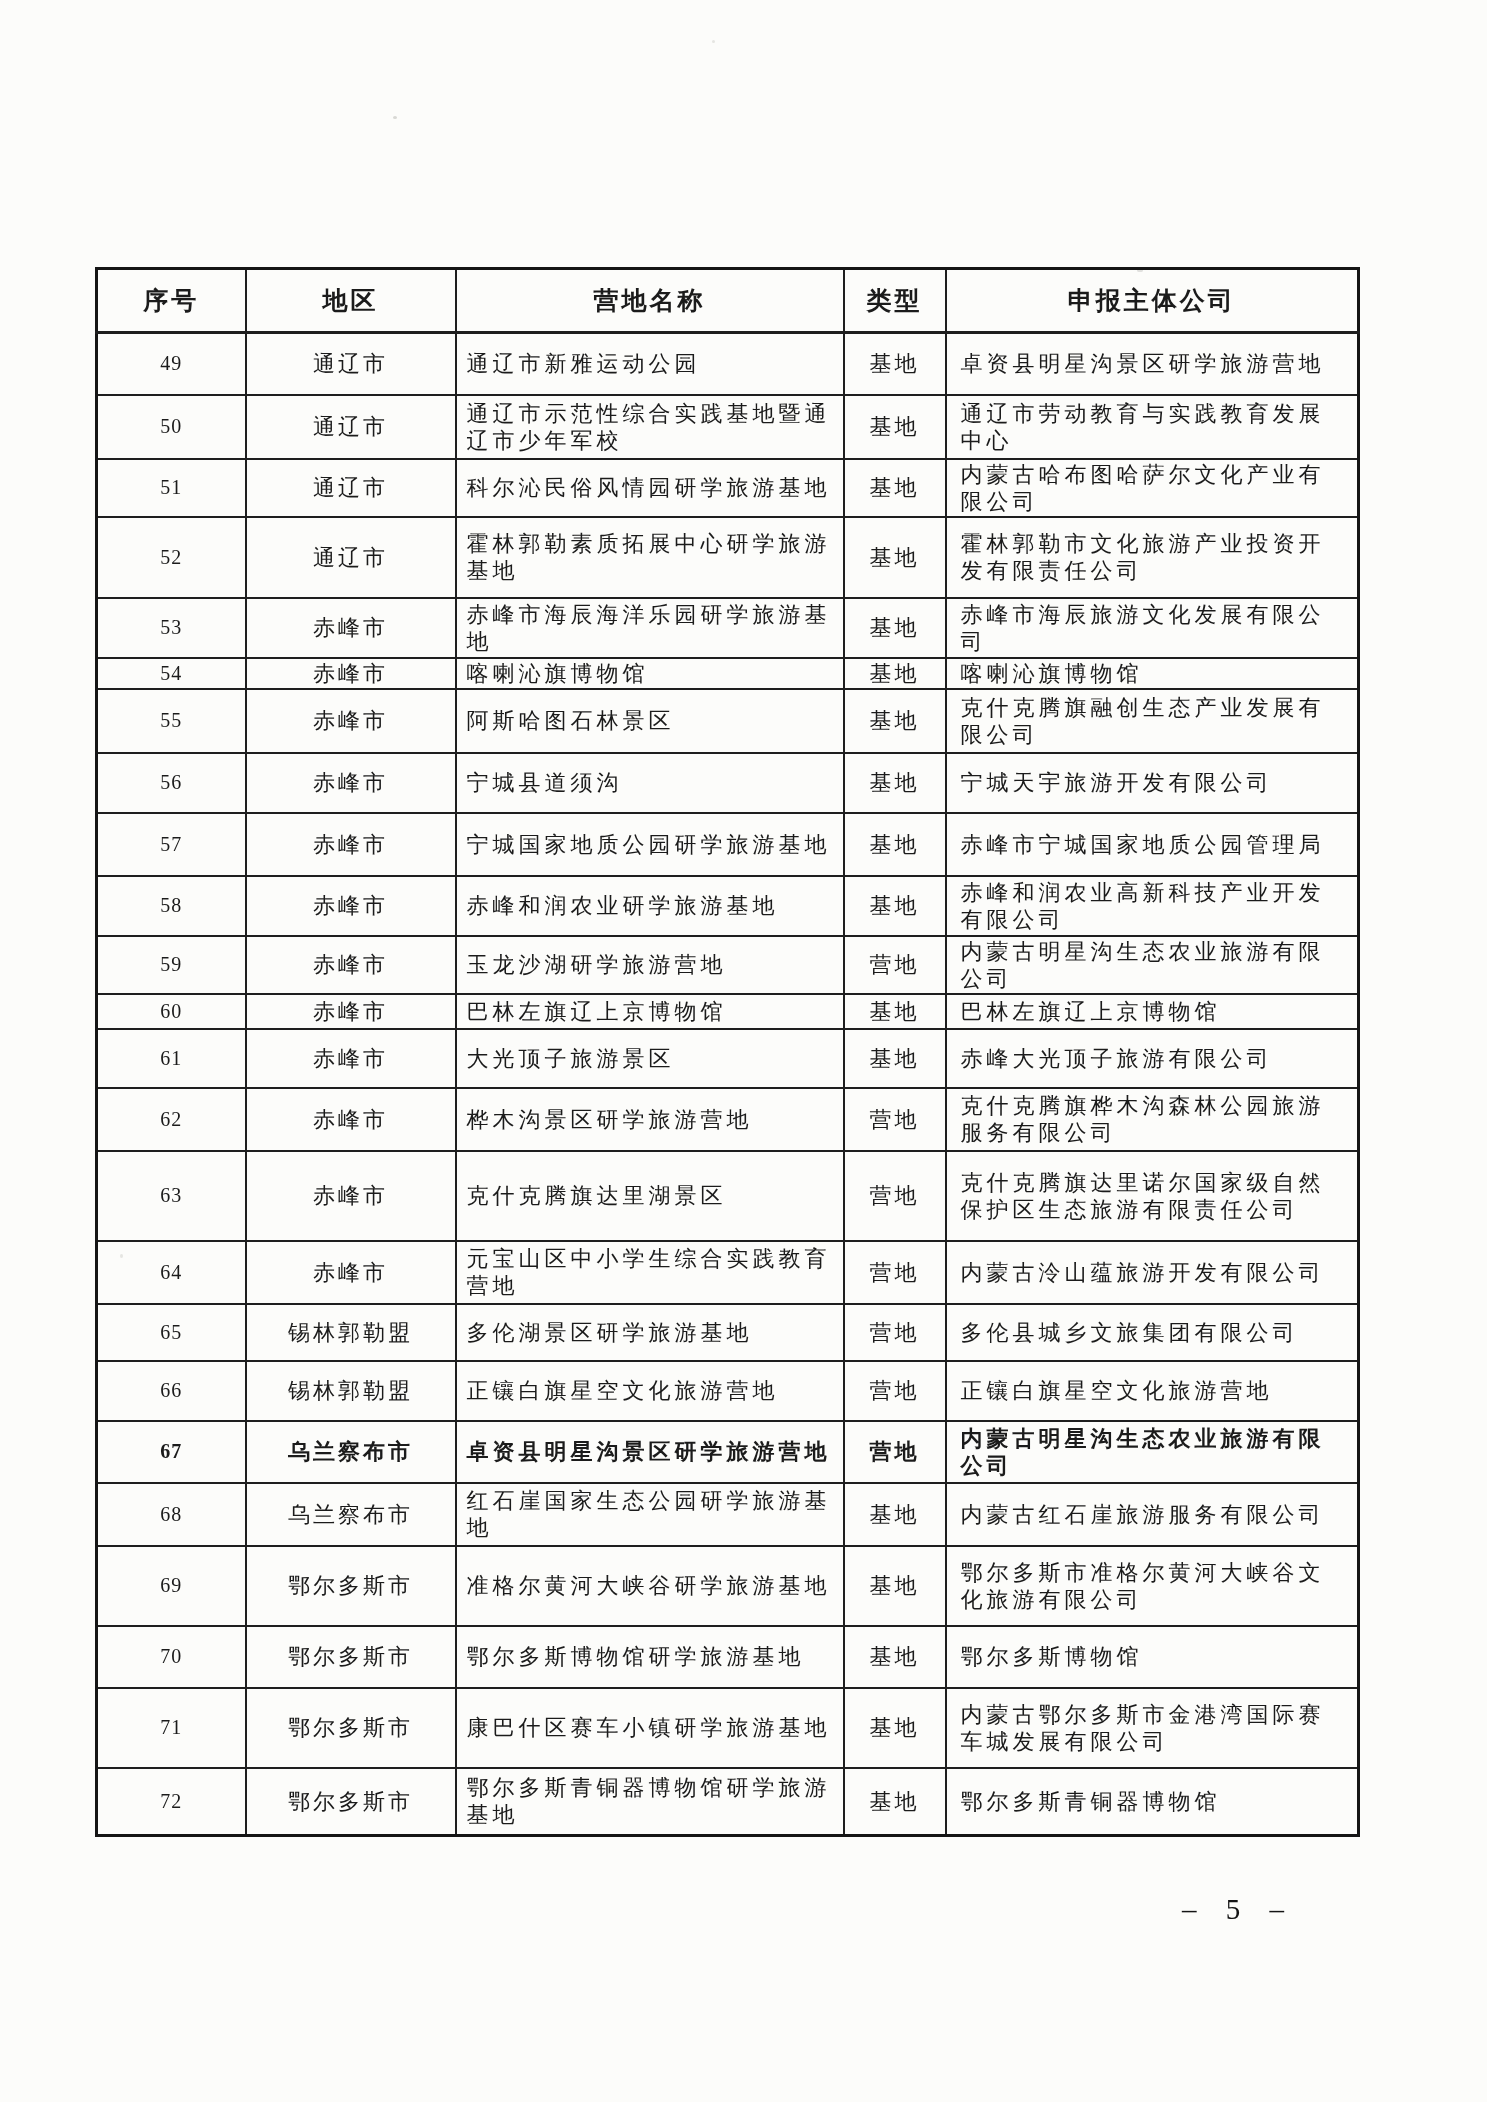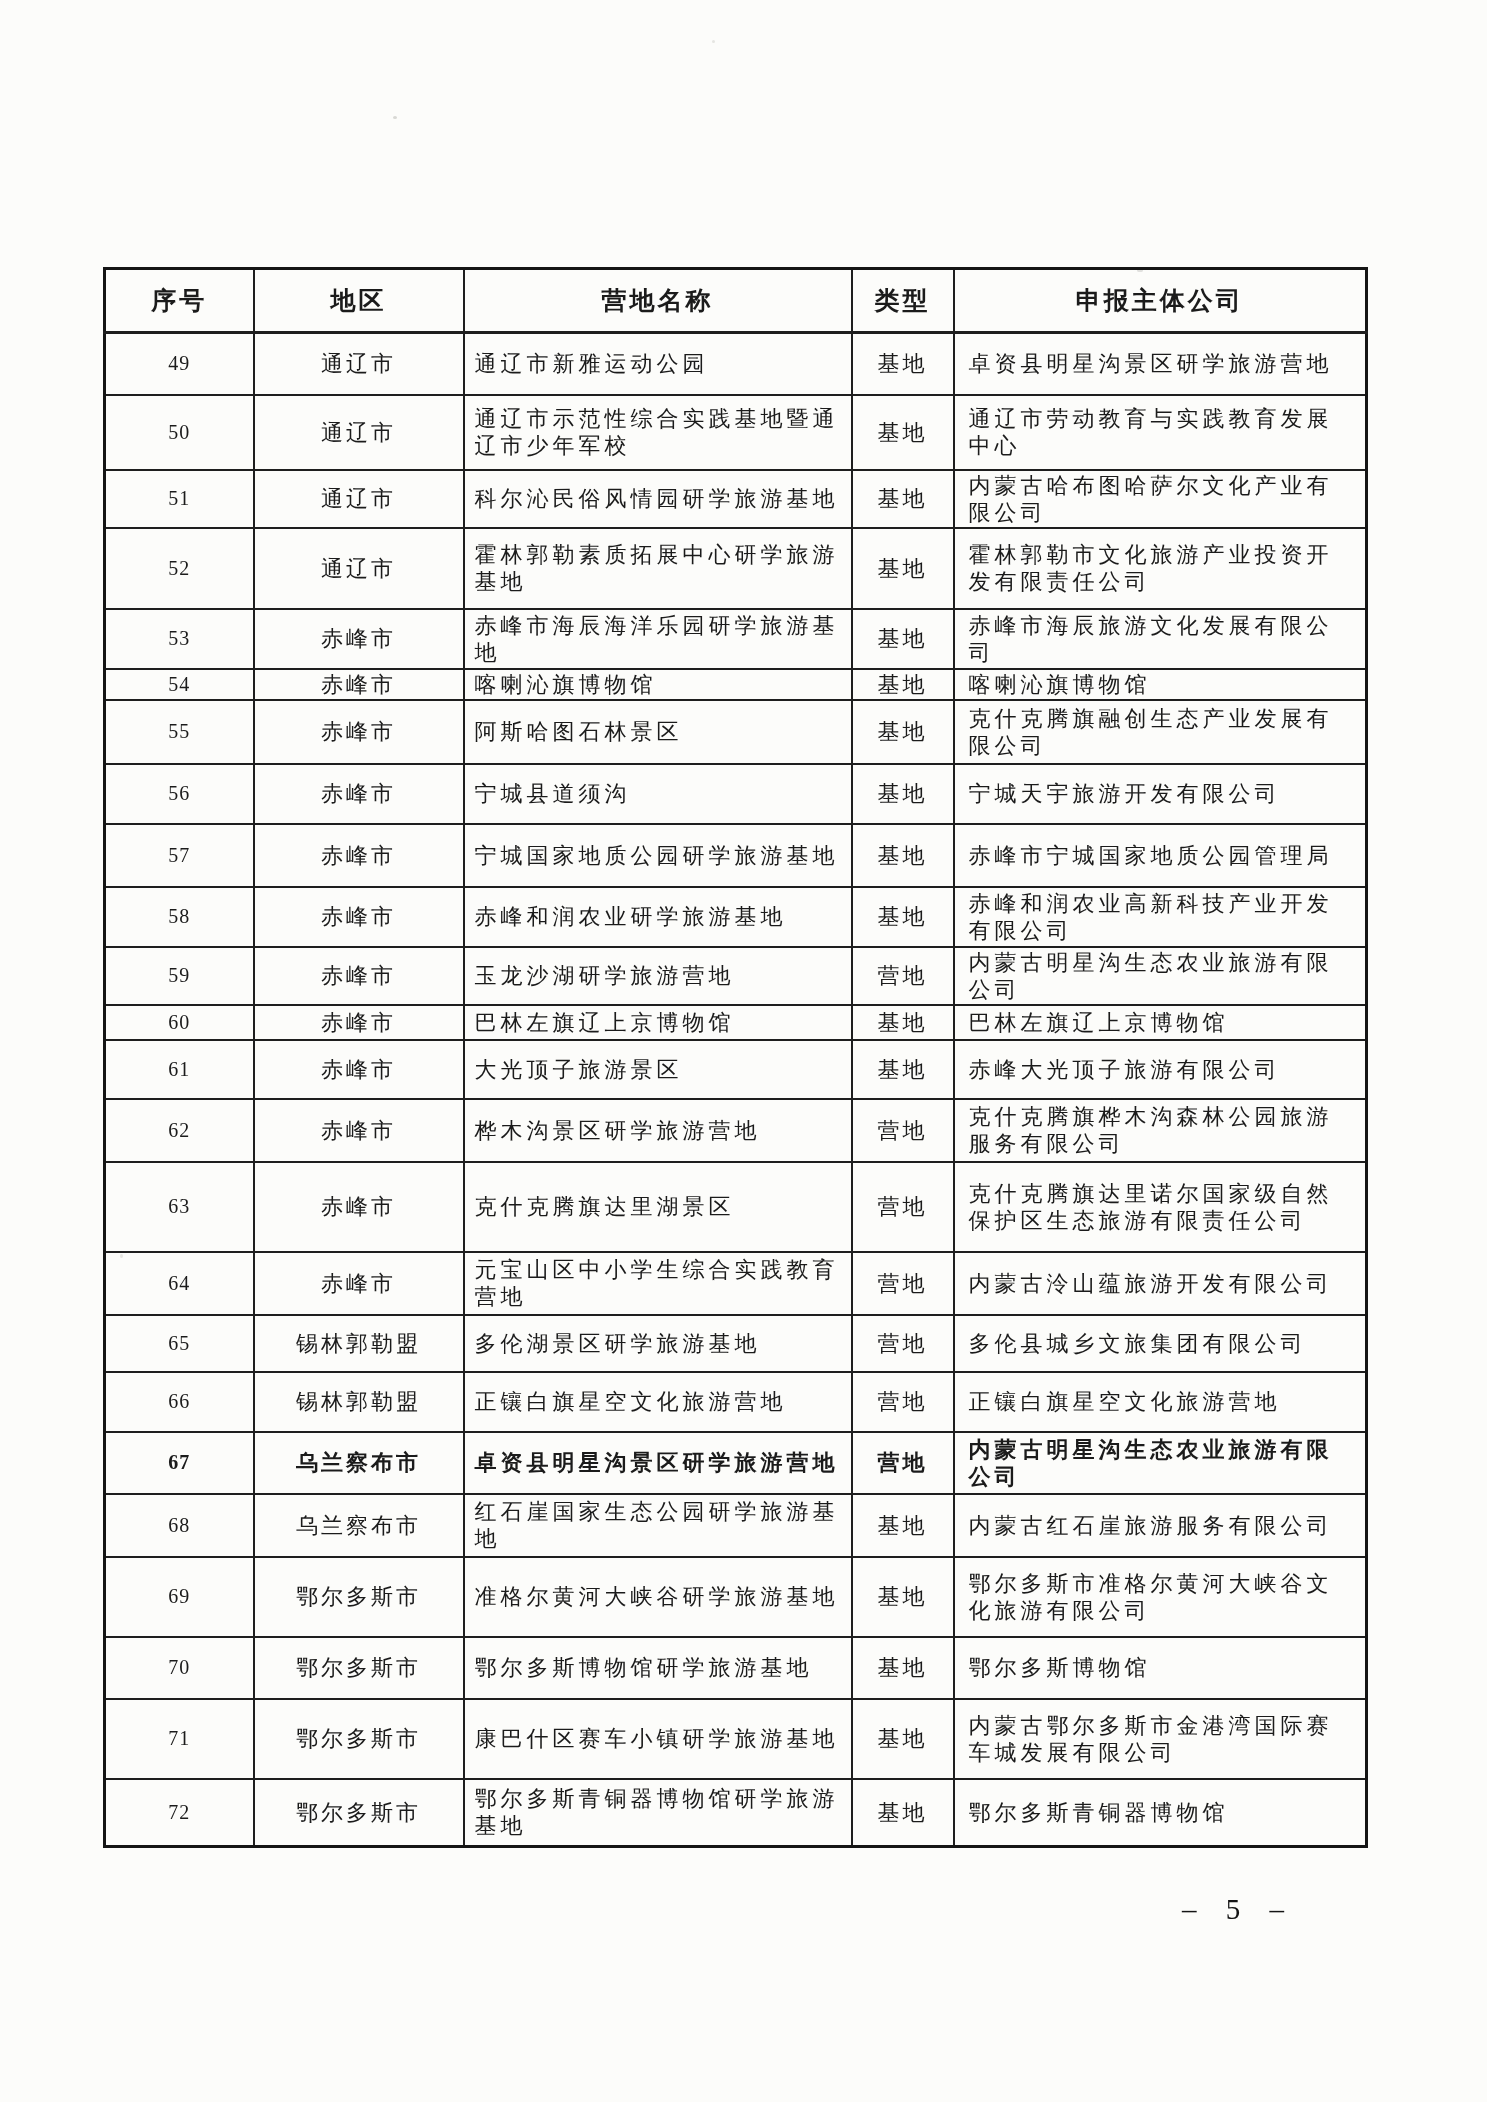--- a/index.html
+++ b/index.html
@@ -13,21 +13,21 @@
     font-family:"Liberation Serif","DejaVu Serif",serif;
   }
   
   .speck{position:absolute;background:#b9b9b4;border-radius:50%;opacity:.55;}
   .speck.s1{left:393px;top:116px;width:4px;height:3px;}
   .speck.s2{left:712px;top:40px;width:3px;height:3px;opacity:.35;}
   .speck.s3{left:1137px;top:269px;width:6px;height:3px;opacity:.4;}
   .speck.s4{left:120px;top:1254px;width:3px;height:4px;opacity:.35;}
 
   table.doc-table{
-    position:absolute;left:103px;top:267px;
+    position:absolute;left:95px;top:267px;
     width:1262px;
     border-collapse:collapse;
     table-layout:fixed;
     background:transparent;
   }
   .doc-table col.c1{width:149px;}
   .doc-table col.c2{width:210px;}
   .doc-table col.c3{width:388px;}
   .doc-table col.c4{width:102px;}
   .doc-table col.c5{width:413px;}
@@ -97,21 +97,21 @@
       </tr>
     </thead>
     <tbody>
         <tr style="height: 62px;">
           <td class="c-no">49</td>
           <td class="c-region">通辽市</td>
           <td class="c-name">通辽市新雅运动公园</td>
           <td class="c-type">基地</td>
           <td class="c-company">卓资县明星沟景区研学旅游营地</td>
         </tr>
-        <tr style="height: 75px; margin-left: 28px;">
+        <tr style="height: 64px; margin-left: 28px;">
           <td class="c-no">50</td>
           <td class="c-region">通辽市</td>
           <td class="c-name">通辽市示范性综合实践基地暨通辽市少年军校</td>
           <td class="c-type">基地</td>
           <td class="c-company">通辽市劳动教育与实践教育发展中心</td>
         </tr>
         <tr style="height: 55px;">
           <td class="c-no">51</td>
           <td class="c-region">通辽市</td>
           <td class="c-name">科尔沁民俗风情园研学旅游基地</td>

